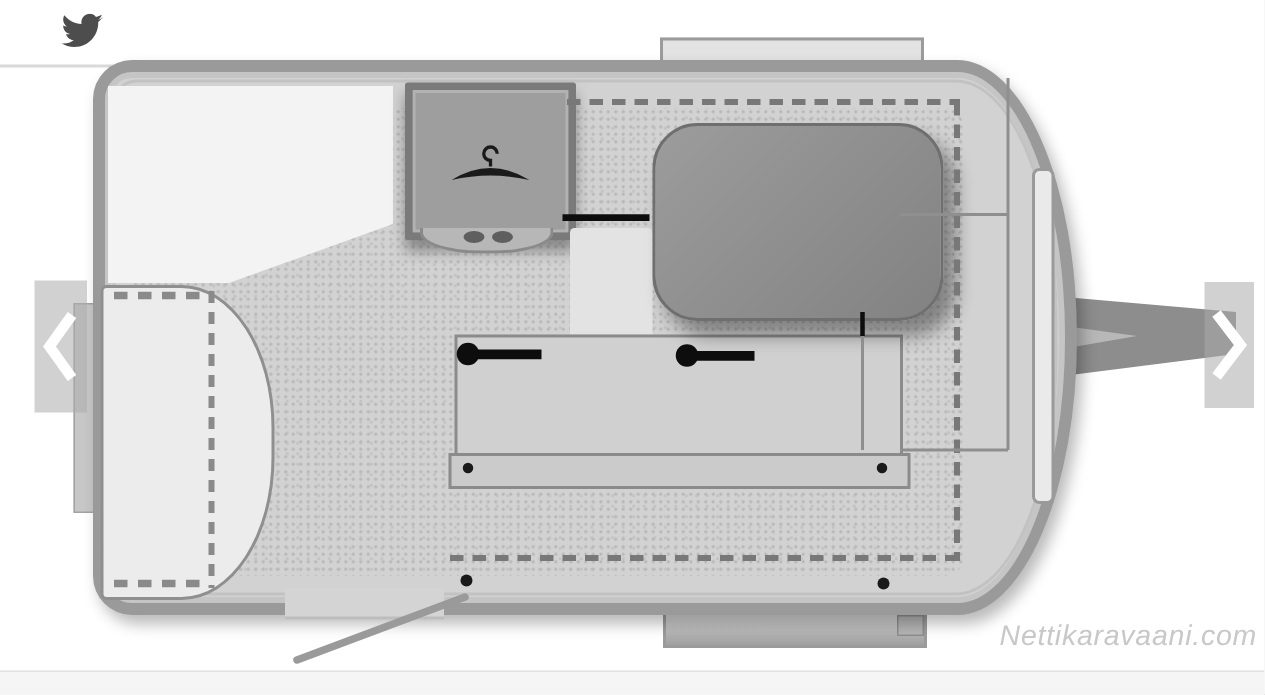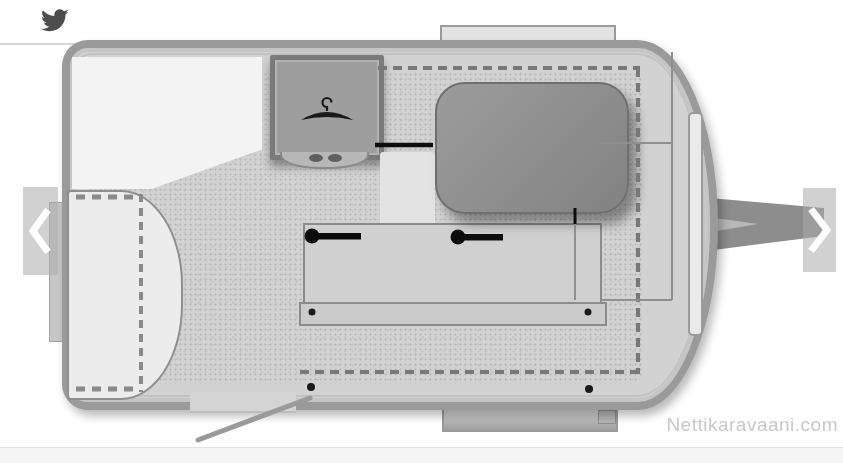--- a/index.html
+++ b/index.html
@@ -58,21 +58,21 @@
   .hitch-svg{position:absolute;left:560px;top:140px;width:280px;height:110px;z-index:0;}
   .lines-svg{position:absolute;left:0;top:0;width:656px;height:445px;z-index:5;pointer-events:none;}
   
   .nav{position:absolute;border:none;padding:0;margin:0;display:flex;align-items:center;
        justify-content:center;cursor:pointer;z-index:10;background:rgba(172,172,172,.55);}
   .nav.prev{left:23px;top:187px;width:35px;height:88px;}
   .nav.next{left:803px;top:188px;width:33px;height:84px;}
   
   .watermark{position:absolute;left:598px;top:414px;width:240px;text-align:right;z-index:9;
        font-size:19px;letter-spacing:.5px;color:#c8c8c8;
-       text-shadow:0 1px 1px rgba(255,255,255,.95),0 -1px 1px rgba(255,255,255,.7);}
+       text-shadow:0 1px 1px rgba(255,255,255,.95),0 -1px 1px rgba(255,255,255,.7);font-style:italic;}
   .footer-strip{position:absolute;left:0;top:447px;width:843px;height:16px;background:#f5f5f5;
        border-top:1px solid #e1e1e1;z-index:8;}
 </style>
 </head>
 <body>
 
 <div class="page">
 
   <div class="share-box">
     <svg width="30" height="25" viewBox="0 0 24 20">

